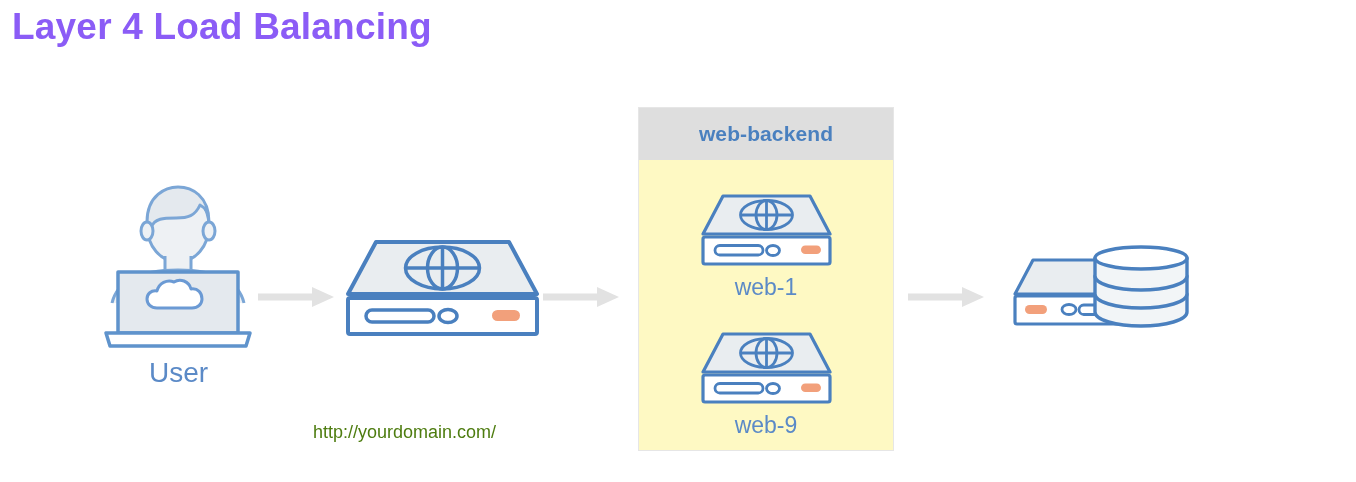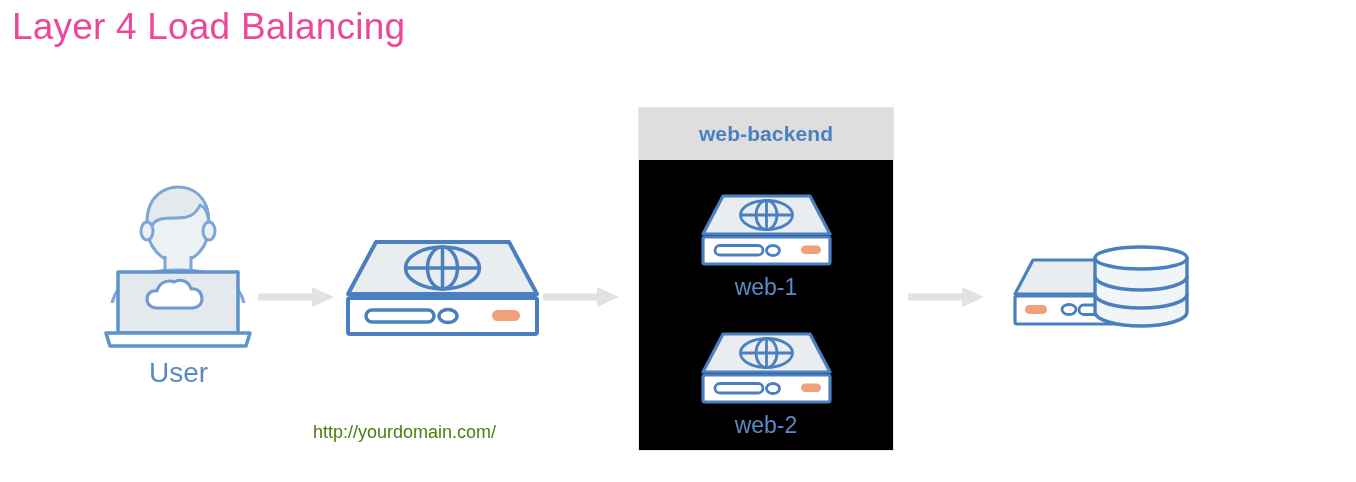--- a/index.html
+++ b/index.html
@@ -15,22 +15,22 @@
     font-family: "Liberation Sans", sans-serif;
     -webkit-font-smoothing: antialiased;
   }
 
   
   #page-title {
     position: absolute;
     left: 12px;
     top: 6px;
     font-size: 37px;
-    font-weight: 400;
-    color: #ec4899;
+    font-weight: 700;
+    color: #8b5cf6;
     letter-spacing: 0.2px;
     white-space: nowrap;
   }
 
   
   .node {
     position: absolute;
   }
   .node-label {
     text-align: center;
@@ -74,21 +74,21 @@
     position: absolute;
   }
 
   
   #backend-box {
     position: absolute;
     left: 638px;
     top: 107px;
     width: 256px;
     height: 344px;
-    background: #000000;
+    background: #fef9c3;
     border: 1px solid #e6e6e6;
     box-sizing: border-box;
   }
   #backend-header {
     height: 52px;
     background: #dedede;
     display: flex;
     align-items: center;
     justify-content: center;
   }
@@ -225,21 +225,21 @@
           <ellipse cx="75.5" cy="23" rx="26" ry="14.5" fill="none" stroke="#4a80bf" stroke-width="2.8"></ellipse>
           <ellipse cx="75.5" cy="23" rx="10.5" ry="14.5" fill="none" stroke="#4a80bf" stroke-width="2.8"></ellipse>
           <line x1="49.5" y1="23" x2="101.5" y2="23" stroke="#4a80bf" stroke-width="2.8"></line>
           <line x1="75.5" y1="8.5" x2="75.5" y2="37.5" stroke="#4a80bf" stroke-width="2.8"></line>
           <rect x="12" y="45" width="127" height="27" rx="2" fill="#ffffff" stroke="#4a80bf" stroke-width="3.2"></rect>
           <rect x="24" y="53.5" width="48" height="9.5" rx="4.75" fill="#ffffff" stroke="#4a80bf" stroke-width="2.8"></rect>
           <ellipse cx="82" cy="58.5" rx="6.5" ry="5" fill="#ffffff" stroke="#4a80bf" stroke-width="2.8"></ellipse>
           <rect x="110" y="53.5" width="20" height="8.5" rx="4.25" fill="#f2a07b"></rect>
         </svg>
       </div>
-      <div class="node-label small">web-2</div>
+      <div class="node-label small">web-9</div>
     </div>
 
   </div>
 </div>
 
 <div class="arrow" style="left:908px; top:285px;">
   <svg width="80" height="24" viewBox="0 0 80 24">
     <rect x="0" y="8.5" width="56" height="7" fill="#e2e2e2"></rect>
     <path d="M54 2 L76 12 L54 22 Z" fill="#e2e2e2"></path>
   </svg>

